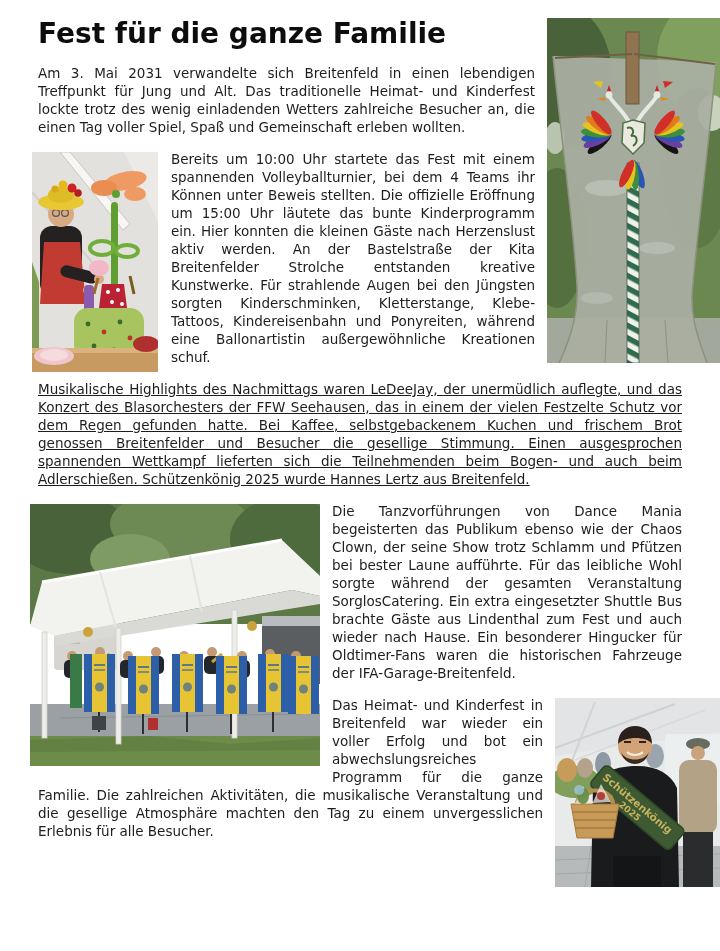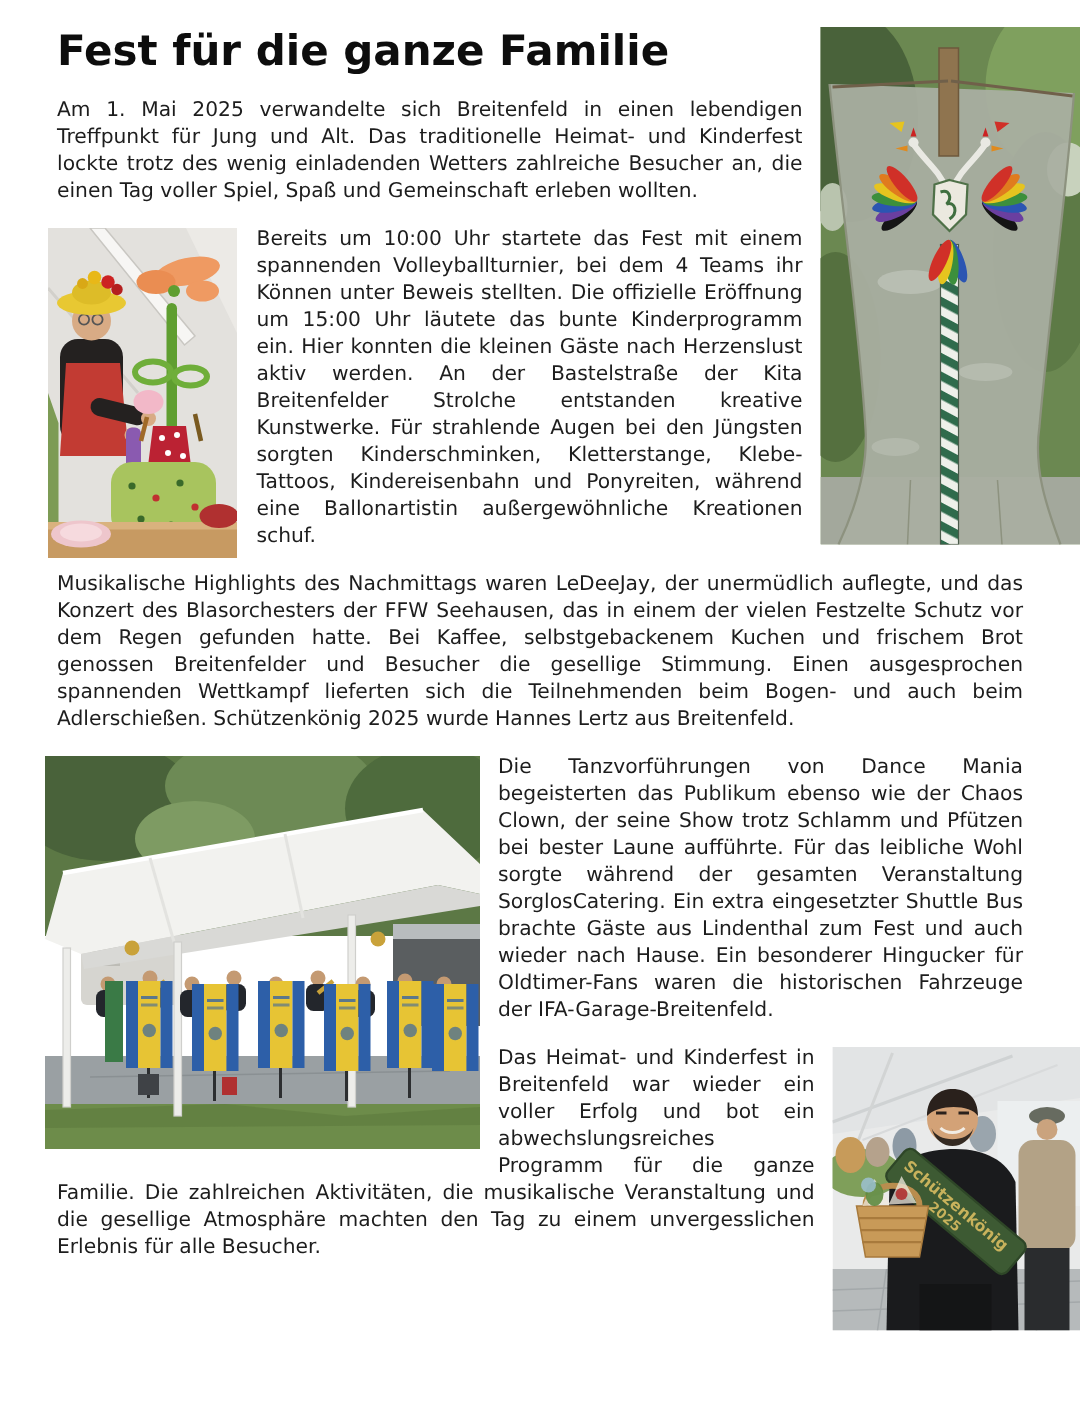--- a/index.html
+++ b/index.html
@@ -3,21 +3,21 @@
 <meta charset="utf-8">
 <style>
   html,body{margin:0;padding:0;background:#ffffff;}
   .page{
     position:relative;width:720px;height:946px;background:#ffffff;
     padding:16px 38px 0 38px;box-sizing:border-box;overflow:hidden;
     font-family:"DejaVu Sans","Liberation Sans",sans-serif;color:#1d1d1d;
   }
   h1.title{font-size:28px;line-height:32px;font-weight:bold;color:#0d0d0d;margin:2px 0 14px 0;}
   p.body{font-size:13.5px;line-height:18px;text-align:justify;margin:0 0 14px 0;}
-  p.clear{clear:both;}
+  p.clear{clear:both;text-decoration:underline;}
   svg.ph{display:block;}
   .ph-flag{float:right;width:173px;height:345px;margin:2px -38px 14px 12px;}
   .ph-balloon{float:left;width:126px;height:220px;margin:2px 13px 6px -6px;}
   .ph-band{float:left;width:290px;height:262px;margin:2px 12px 10px -8px;}
   .ph-king{float:right;width:165px;height:189px;margin:2px -38px 6px 12px;}
 </style>
 </head>
 <body>
 
 <div class="page">
@@ -95,21 +95,21 @@
       <path d="M54,70 L46,64 L56,63 Z" fill="#e6c41f"></path>
       <path d="M118,70 L126,64 L116,63 Z" fill="#d03028"></path>
 
       <path d="M86,102 L98,105 L97,125 L86,136 L75,125 L76,105 Z" fill="#ebe9df" stroke="#4f7148" stroke-width="1.5"></path>
       <path d="M80,110 C86,108 88,114 84,118 C90,116 92,124 86,128" fill="none" stroke="#3f6f3f" stroke-width="2"></path>
     </g>
   </svg>
 
   <h1 class="title">Fest für die ganze Familie</h1>
 
-  <p class="body">Am 1. Mai 2025 verwandelte sich Breitenfeld in einen lebendigen Treffpunkt für Jung und Alt. Das traditionelle Heimat- und Kinderfest lockte trotz des wenig einladenden Wetters zahlreiche Besucher an, die einen Tag voller Spiel, Spaß und Gemeinschaft erleben wollten.</p>
+  <p class="body">Am 3. Mai 2031 verwandelte sich Breitenfeld in einen lebendigen Treffpunkt für Jung und Alt. Das traditionelle Heimat- und Kinderfest lockte trotz des wenig einladenden Wetters zahlreiche Besucher an, die einen Tag voller Spiel, Spaß und Gemeinschaft erleben wollten.</p>
 
   <svg class="ph ph-balloon" viewBox="0 0 126 220" aria-hidden="true">
     <rect width="126" height="220" fill="#e3e1dd"></rect>
     <polygon points="92,0 126,0 126,70" fill="#eceae6"></polygon>
     <polygon points="28,0 38,0 98,72 91,78" fill="#f7f6f4" stroke="#c9c7c2" stroke-width="1"></polygon>
     <line x1="0" y1="40" x2="60" y2="110" stroke="#d2d0cb" stroke-width="2"></line>
     <polygon points="0,110 7,130 7,220 0,220" fill="#7d9b55"></polygon>
 
     <g>
       <rect x="8" y="74" width="42" height="70" rx="12" fill="#242120"></rect>

